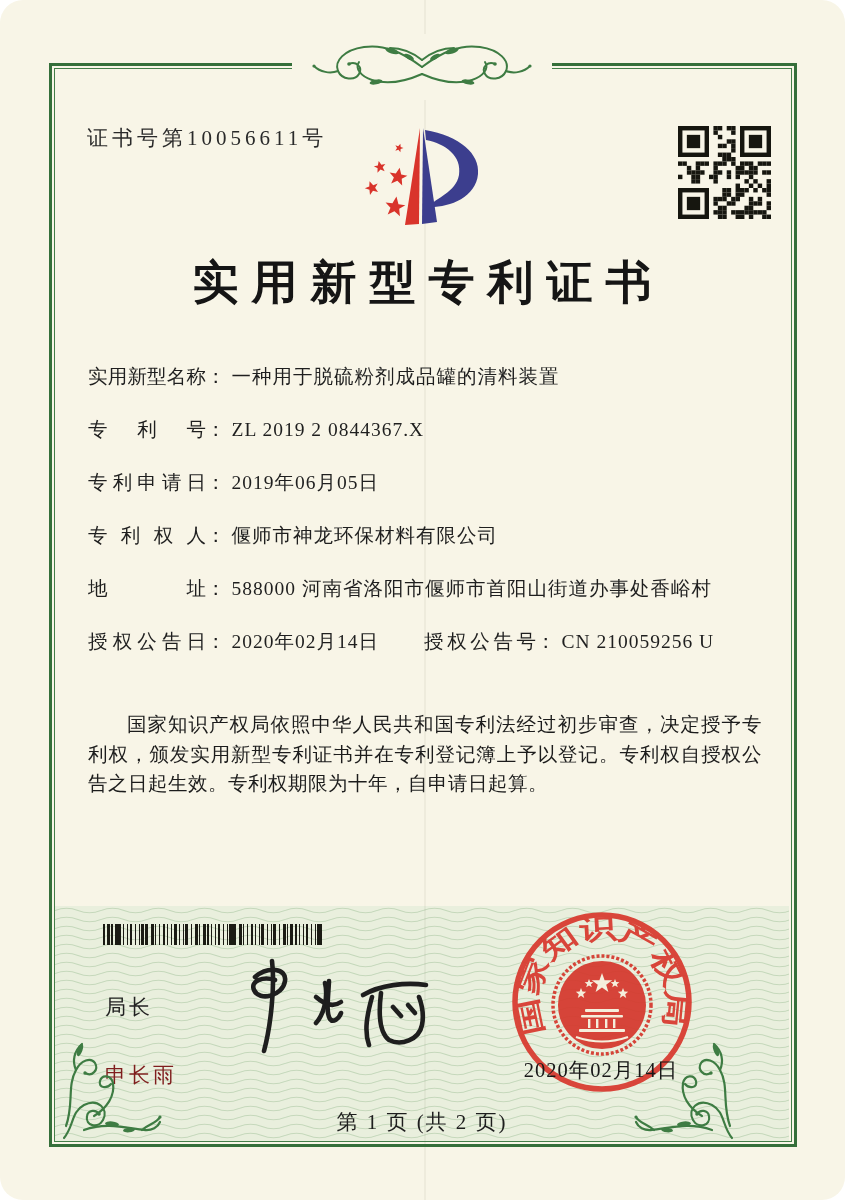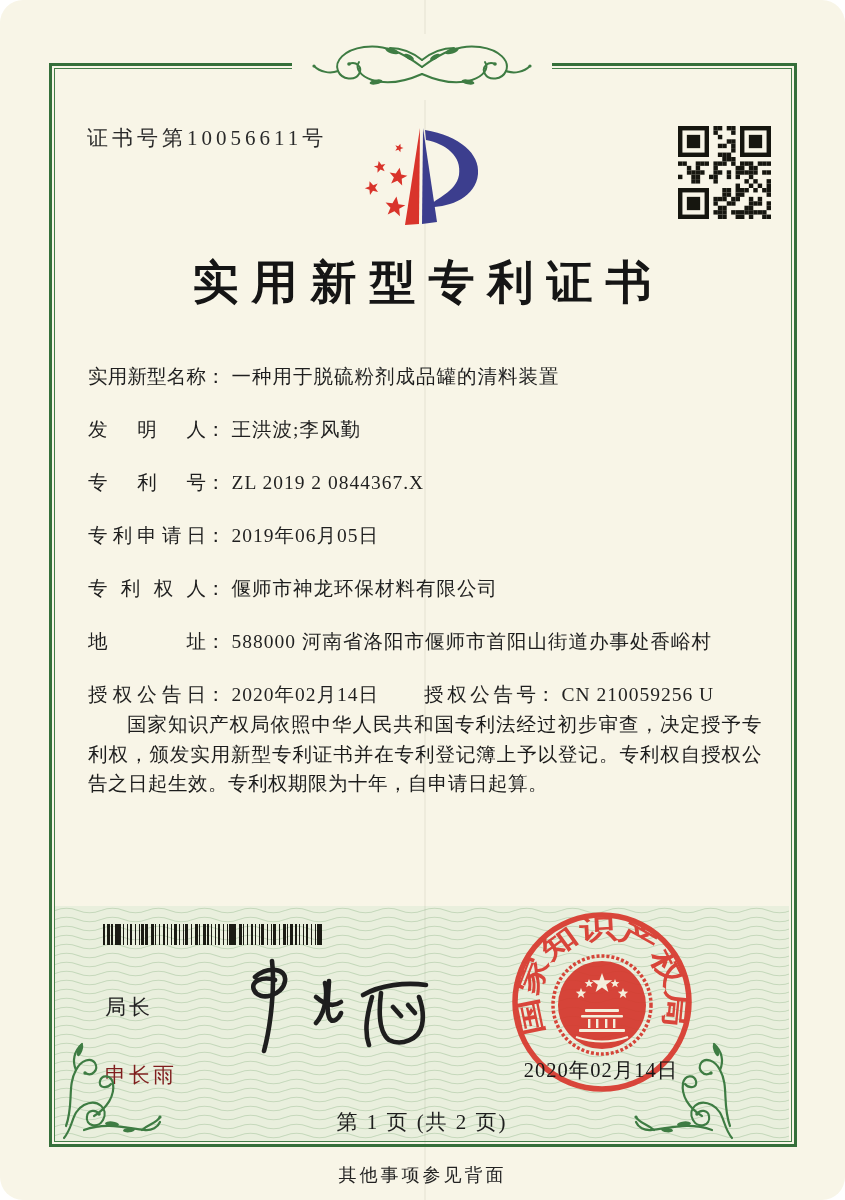--- a/index.html
+++ b/index.html
@@ -224,23 +224,20 @@
       <rect x="88" y="88" width="4.4" height="4.4" fill="#16160f"></rect>
     </svg>
 
   <div class="title">实用新型专利证书</div>
 
   <div class="fields">
     <div class="row">
       <span class="flabel">实用新型名称</span><span class="colon">：</span><span class="fvalue">一种用于脱硫粉剂成品罐的清料装置</span>
     </div>
     <div class="row">
-      <span class="flabel">发明人</span><span class="colon">：</span><span class="fvalue">王洪波;李风勤</span>
-    </div>
-    <div class="row">
       <span class="flabel">专利号</span><span class="colon">：</span><span class="fvalue">ZL 2019 2 0844367.X</span>
     </div>
     <div class="row">
       <span class="flabel">专利申请日</span><span class="colon">：</span><span class="fvalue">2019年06月05日</span>
     </div>
     <div class="row">
       <span class="flabel">专利权人</span><span class="colon">：</span><span class="fvalue">偃师市神龙环保材料有限公司</span>
     </div>
     <div class="row">
       <span class="flabel">地址</span><span class="colon">：</span><span class="fvalue">588000 河南省洛阳市偃师市首阳山街道办事处香峪村</span>
@@ -344,15 +341,14 @@
       <circle cx="45" cy="88" r="1.8" fill="#3e7c43" stroke="none"></circle>
       <circle cx="31" cy="47" r="1.7" fill="#3e7c43" stroke="none"></circle>
       <circle cx="106" cy="91" r="1.6" fill="#3e7c43" stroke="none"></circle>
     </g>
   </svg>
   <svg class="flourish right" width="112" height="116" viewBox="0 0 112 116">
     <use href="#flr"></use>
   </svg>
 
   <div class="page-footer">第 1 页 (共 2 页)</div>
-  <div class="back-note">其他事项参见背面</div>
 
 </div>
 
 </body></html>

